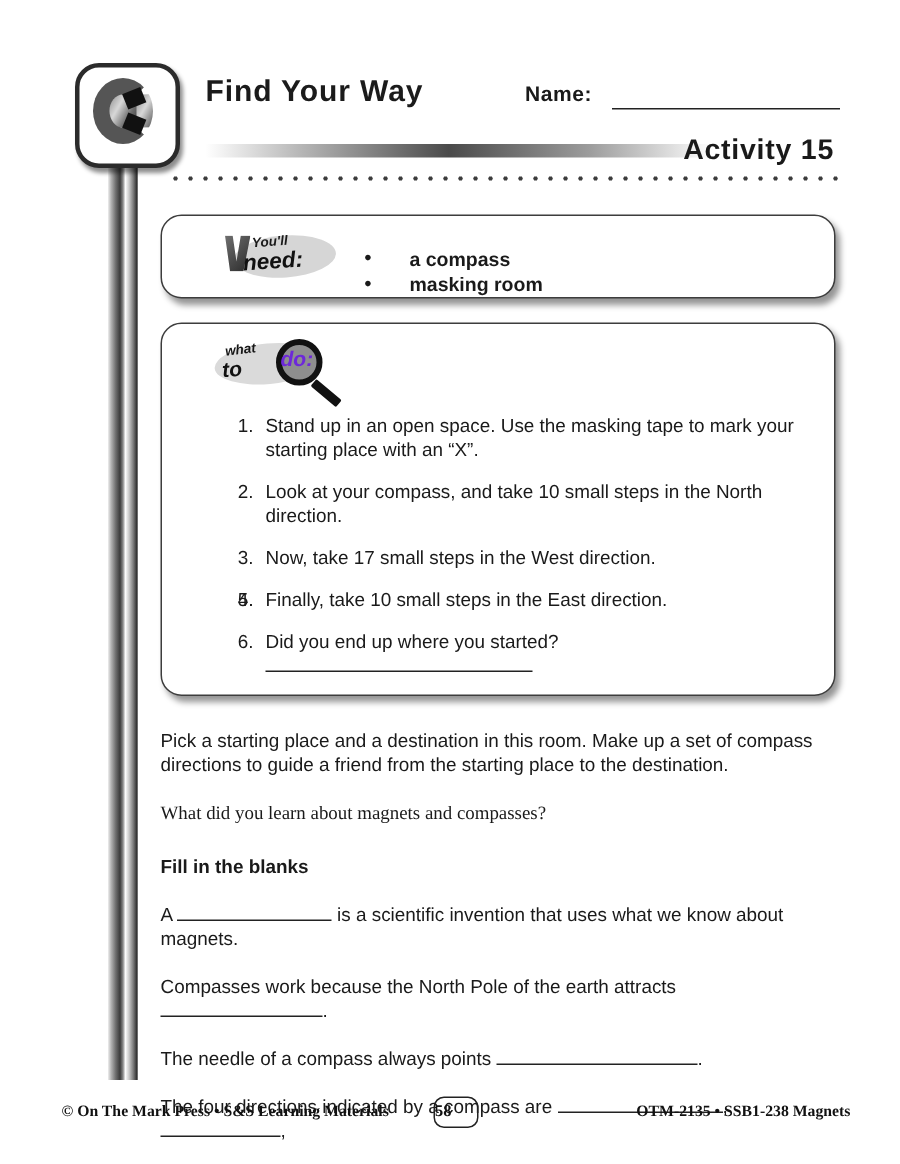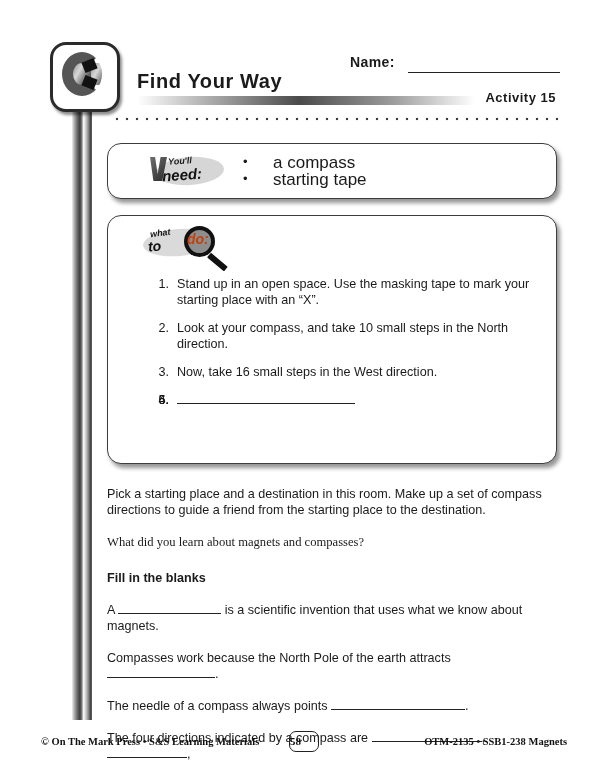--- a/index.html
+++ b/index.html
@@ -68,21 +68,20 @@
 
   
   #worksheet-title {
     position: absolute;
     left: 137px;
     top: 50px;
     font-size: 20px;
     font-weight: bold;
     letter-spacing: .6px;
     color: #1b1b1b;
-    margin-top: 20px;
   }
   #name-label {
     position: absolute;
     left: 350px;
     top: 54px;
     font-size: 14px;
     font-weight: bold;
     letter-spacing: .4px;
   }
   #name-rule {
@@ -97,21 +96,21 @@
     left: 137px;
     top: 96px;
     width: 338px;
     height: 9px;
     background: linear-gradient(to right, #ffffff 0%, #b9b9b9 18%, #4a4a4a 48%, #9d9d9d 76%, #ffffff 100%);
   }
   #activity-label {
     position: absolute;
     right: 44px;
     top: 90px;
-    font-size: 13px;
+    font-size: 19px;
     font-weight: bold;
     letter-spacing: .5px;
   }
   #dotted-divider {
     position: absolute;
     left: 112px;
     top: 117px;
     width: 450px;
     height: 4px;
     background-image: radial-gradient(circle, #3c3c3c 1.3px, transparent 1.6px);
@@ -169,26 +168,27 @@
     font-size: 15px;
     font-weight: bold;
     font-style: italic;
     color: #111;
     transform: rotate(-4deg);
   }
 
   #materials-list {
     position: absolute;
     left: 135px;
-    top: 10px;
+    top: 20px;
     margin: 0;
     padding: 0;
     list-style: none;
-    font-size: 17px;
+    font-size: 13px;
     line-height: 17px;
+    font-weight: bold;
   }
   #materials-list li { position: relative; padding-left: 30px; }
   #materials-list li::before {
     content: "\2022";
     position: absolute;
     left: 0;
     top: -1px;
     font-size: 13px;
   }
 
@@ -243,21 +243,21 @@
     font-style: italic;
     color: #111;
     transform: rotate(-5deg);
   }
   #what-to-do-icon .txt-do {
     position: absolute;
     left: 44px; top: 7px;
     font-size: 14px;
     font-weight: bold;
     font-style: italic;
-    color: #c2410c;
+    color: #6d28d9;
     z-index: 2;
   }
 
   #steps-list {
     position: absolute;
     left: 42px;
     top: 60px;
     right: 22px;
     margin: 0;
     padding: 0;
@@ -339,21 +339,21 @@
 
 <div id="materials-box" class="round-box">
   <div id="youll-need-icon">
     <div class="blob"></div>
     <div class="u-mark"></div>
     <div class="txt-top">You'll</div>
     <div class="txt-bottom">need:</div>
   </div>
   <ul id="materials-list">
     <li>a compass</li>
-    <li>starting tape</li>
+    <li>masking room</li>
   </ul>
 </div>
 
 <div id="todo-box" class="round-box">
   <div id="what-to-do-icon">
     <div class="blob"></div>
     <div class="txt-what">what</div>
     <div class="txt-to">to</div>
     <div class="lens"></div>
     <div class="handle"></div>
@@ -364,30 +364,32 @@
     <li>
       <span class="num">1.</span>
       <span>Stand up in an open space. Use the masking tape to mark your starting place with an “X”.</span>
     </li>
     <li>
       <span class="num">2.</span>
       <span>Look at your compass, and take 10 small steps in the North direction.</span>
     </li>
     <li>
       <span class="num">3.</span>
-      <span>Now, take 16 small steps in the West direction.</span>
+      <span>Now, take 17 small steps in the West direction.</span>
     </li>
     <li>
       <span class="num">4.</span>
     </li>
     <li>
       <span class="num">5.</span>
+      <span>Finally, take 10 small steps in the East direction.</span>
     </li>
     <li>
       <span class="num">6.</span>
+      <span>Did you end up where you started?</span>
       <span class="inline-blank" style="width:178px"></span>
     </li>
   </ul>
 </div>
 
 <div id="lower-section">
   <p>Pick a starting place and a destination in this room. Make up a set of compass directions to guide a friend from the starting place to the destination.</p>
   <p class="gap">What did you learn about magnets and compasses?</p>
   <p id="fill-heading">Fill in the blanks</p>
 

